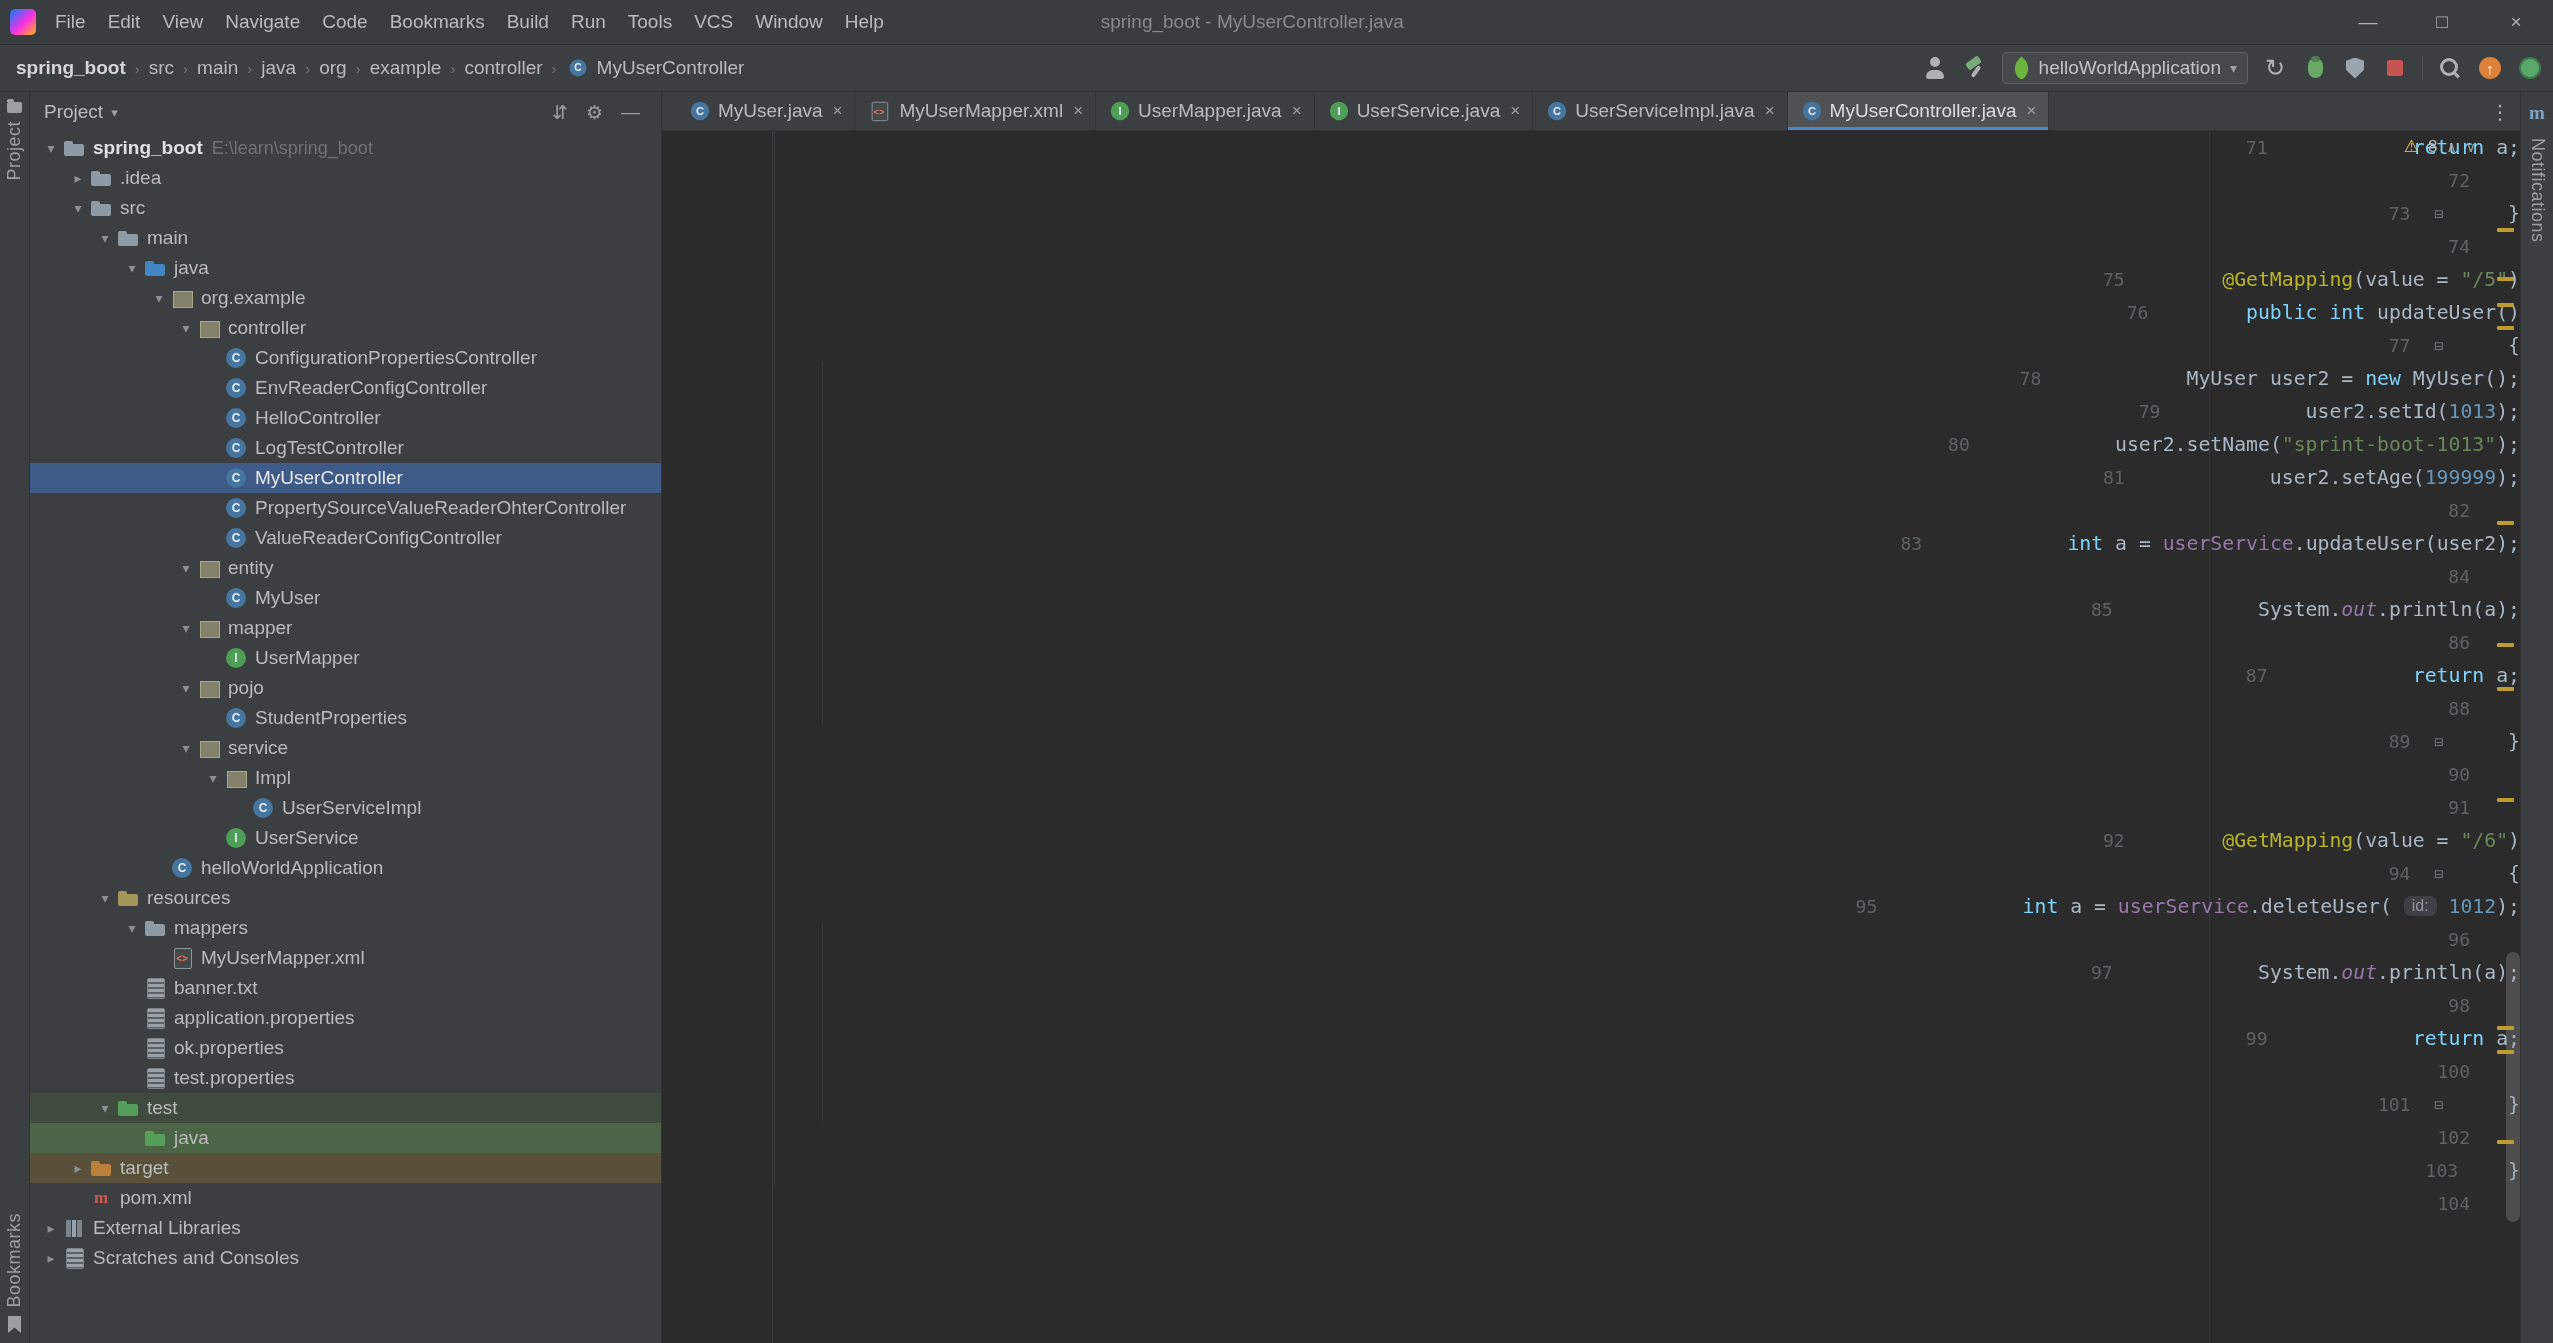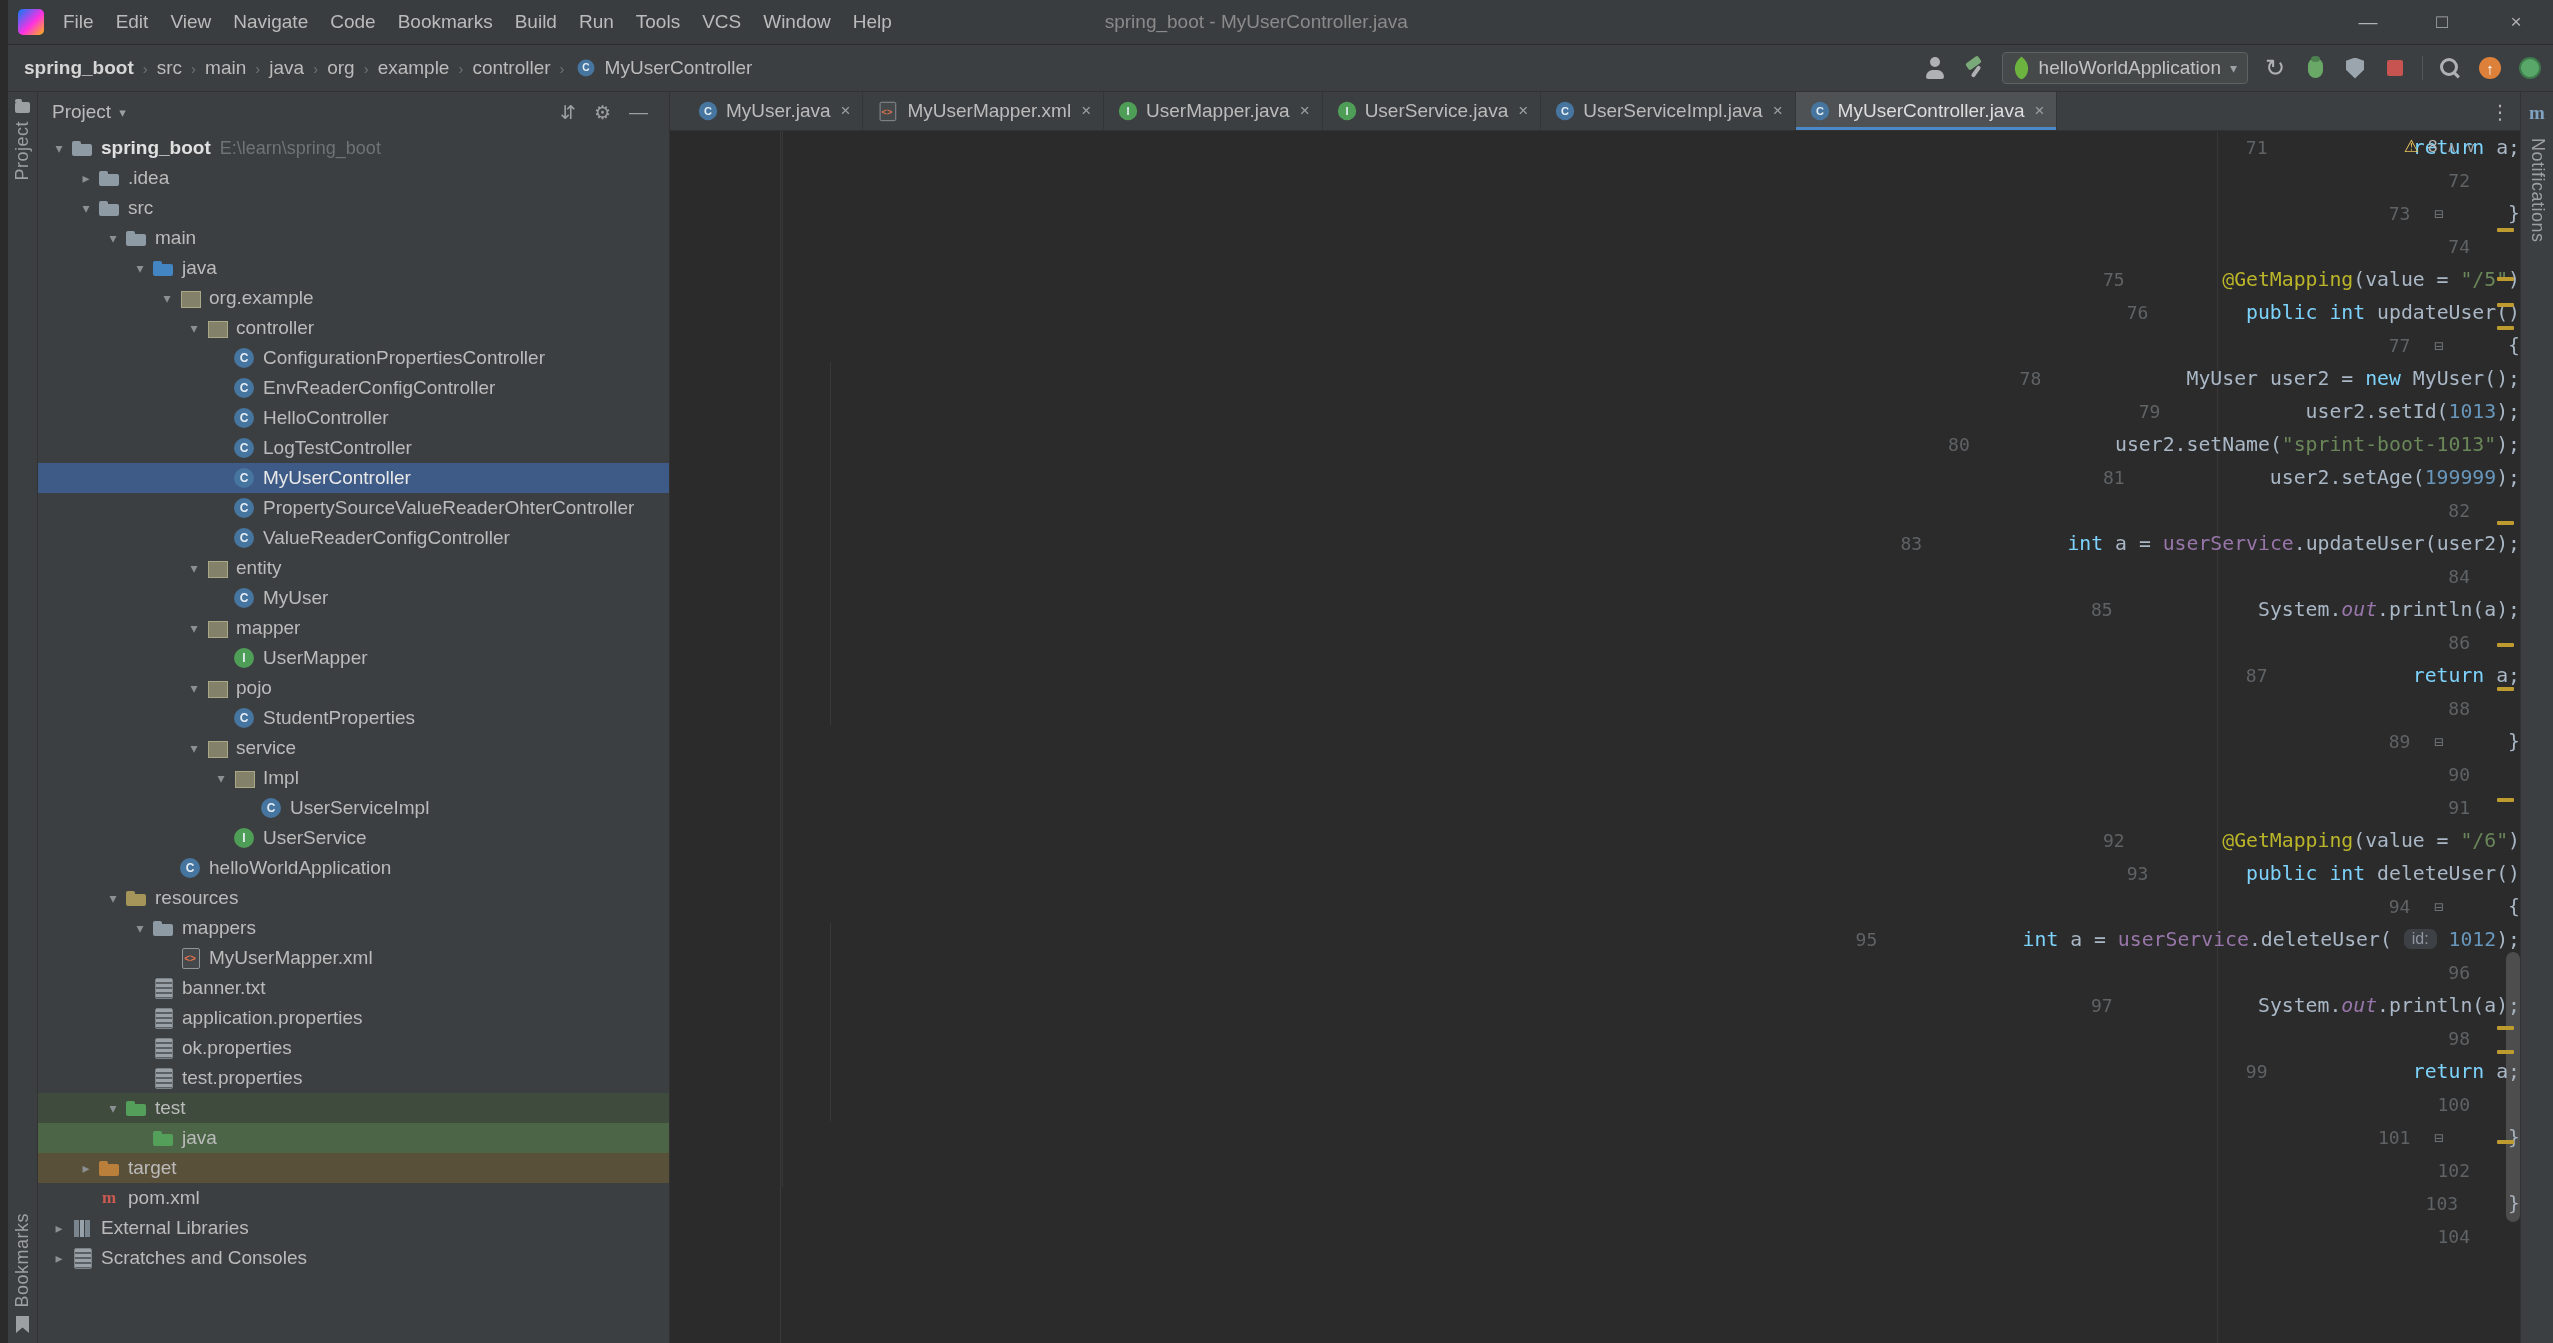--- a/index.html
+++ b/index.html
@@ -1,18 +1,18 @@
 <!DOCTYPE html>
 <html><head>
 <meta charset="utf-8">
 <style>
   *{margin:0;padding:0;box-sizing:border-box;}
   html,body{width:2553px;height:1343px;overflow:hidden;background:#2B2B2B;
     font-family:"Liberation Sans",sans-serif;-webkit-font-smoothing:antialiased;}
-  #window{position:relative;width:2553px;height:1170px;background:#2B2B2B;padding-left:8px;}
+  #window{position:relative;width:2553px;height:1170px;background:#2B2B2B;}
 
   
   #titlebar{height:45px;background:#3A3D3F;border-bottom:1px solid #2C2C2C;
     display:flex;align-items:center;position:relative;}
   #app-logo{width:26px;height:26px;border-radius:5px;margin:0 8px 0 10px;flex:none;
     background:linear-gradient(135deg,#087CFA 0%,#FC31E3 55%,#FDB60D 100%);}
   #menu-bar{display:flex;height:100%;align-items:center;}
   .menu-item{padding:0 11px;font-size:19px;color:#BBBBBB;line-height:44px;cursor:default;}
   #win-title{position:absolute;left:50%;transform:translateX(-58%);color:#8A8A8A;font-size:19px;}
   #win-controls{margin-left:auto;display:flex;height:100%;}
@@ -583,25 +583,20 @@
               <span class="ln">91</span>
               <span class="foldc"></span>
               <span class="ct"></span>
             </div>
             <div class="code-line">
               <span class="ln">92</span>
               <span class="foldc"></span>
               <span class="ct"><span class="tk-d">    </span><span class="tk-an">@GetMapping</span><span class="tk-d">(value = </span><span class="tk-s">"/6"</span><span class="tk-d">)</span></span>
             </div>
             <div class="code-line">
-              <span class="ln">93</span>
-              <span class="foldc"></span>
-              <span class="ct"><span class="tk-d">    </span><span class="tk-k">public</span><span class="tk-d"> </span><span class="tk-k">int</span><span class="tk-d"> deleteUser()</span></span>
-            </div>
-            <div class="code-line">
               <span class="ln">94</span>
               <span class="foldc">⊟</span>
               <span class="ct"><span class="tk-d">    {</span></span>
             </div>
             <div class="code-line">
               <span class="ln">95</span>
               <span class="foldc"></span>
               <span class="ct"><span class="tk-d">        </span><span class="tk-k">int</span><span class="tk-d"> a = </span><span class="tk-f">userService</span><span class="tk-d">.deleteUser( </span><span class="inlay">id:</span><span class="tk-d"> </span><span class="tk-n">1012</span><span class="tk-d">);</span></span>
             </div>
             <div class="code-line">

